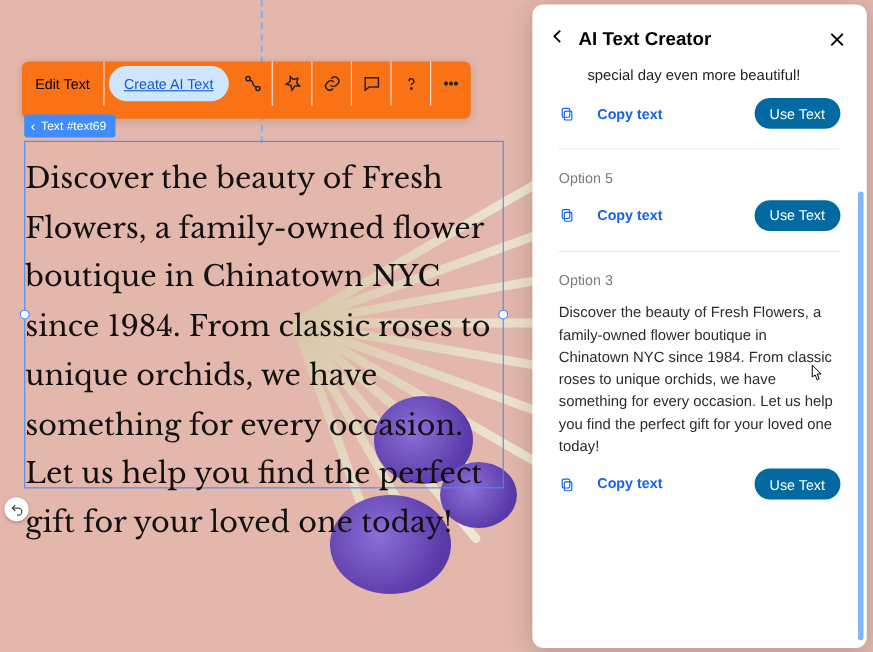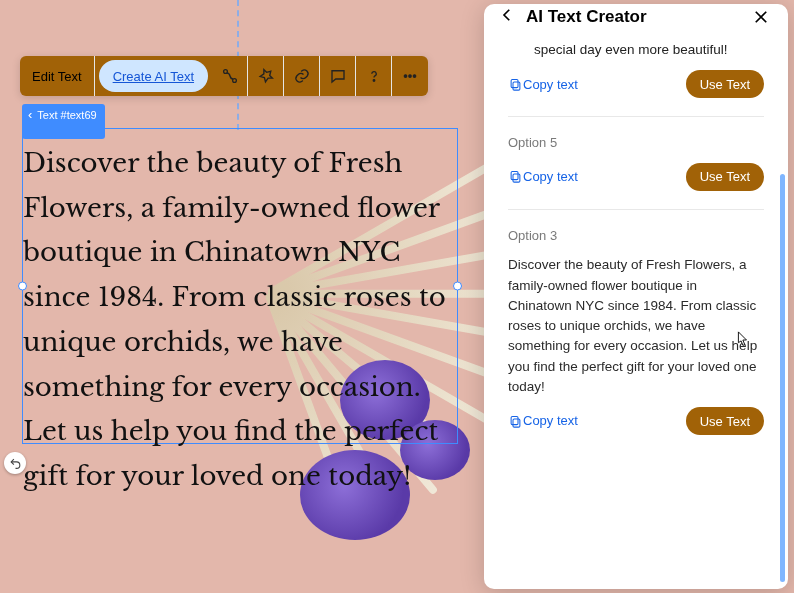--- a/index.html
+++ b/index.html
@@ -38,25 +38,25 @@
   .flower.f2 { left: 300px; top: 450px; width: 110px; height: 90px; }
   .flower.f3 { left: 400px; top: 420px; width: 70px; height: 60px; }
 
   
   .guide-v { position:absolute; top:0; bottom:0; border-left:2px dashed #6aa9ff; opacity:.7; }
   .gv1 { left: 237px; top:0; height:130px; }
 
   
   .toolbar {
     position: absolute; left: 20px; top: 56px;
-    display: flex; align-items:flex-end;
-    background: #a16207;
+    display: flex; align-items:flex-start;
+    background: #f97316;
     border-radius: 6px;
     box-shadow: 0 2px 8px rgba(0,0,0,.15);
-    height: 40px;
+    height: 52px;
     z-index: 5;
   }
   .toolbar .tbtn {
     height: 40px;
     padding: 0 12px;
     display: flex; align-items:center; justify-content:center;
     font-size: 13px;
     color: #000;
     border-right: 1px solid #e6e6e6;
     cursor: pointer;
@@ -77,21 +77,21 @@
   }
   .toolbar svg { width:18px; height:18px; stroke:#222; fill:none; stroke-width:1.8; }
   .toolbar .icon { width:36px; padding:0; }
 
   
   .tag {
     position: absolute; left: 22px; top: 104px;
     background: #3f8cff;
     color: #fff;
     font-size: 11px;
-    padding: 3px 8px 17px 6px;
+    padding: 3px 8px 3px 6px;
     border-radius: 3px;
     display:flex; align-items:center; gap:3px;
     z-index:5;
   }
   .tag::before {
     content:"‹";
     font-size:13px;
     margin-right:2px;
   }
 
@@ -131,21 +131,21 @@
     width:304px;
     background:#fff;
     border-radius:10px;
     box-shadow:0 4px 24px rgba(0,0,0,.18);
     display:flex; flex-direction:column;
     z-index:10;
     overflow:hidden;
   }
   .panel-head {
     display:flex; align-items:center; gap:10px;
-    padding: 2px 18px 12px 14px;
+    padding: 20px 18px 12px 14px;
   }
   .panel-head .back svg,
   .panel-head .close svg { width:18px;height:18px;stroke:#000;stroke-width:2.2;fill:none; }
   .panel-head .title { font-size:17px; font-weight:700; flex:1; }
   .panel-head .close { margin-left:auto; display:flex; }
 
   .panel-scroll {
     flex:1; overflow:hidden; position:relative;
     padding: 0 24px 12px 24px;
     font-size: 13.5px; color:#2b2b2b; line-height:1.5;
@@ -153,26 +153,26 @@
   .panel-scroll .trail {
     color:#222;
     margin-bottom:8px;
     margin-left:26px;
   }
   .opt-actions {
     display:flex; align-items:center; justify-content:space-between;
     margin-top:10px;
   }
   .copy {
-    display:flex; align-items:center; gap:0;
-    color:#1663e6; font-size:13px; cursor:pointer;
+    display:flex; align-items:center; gap:20px;
+    color:#1663e6; font-size:13px; cursor:pointer;font-weight:bold;
   }
   .copy svg{width:15px;height:15px;stroke:#1663e6;fill:none;stroke-width:1.7;}
   .use {
-    background:#a16207; color:#fff; border:none;
+    background:#0369a1; color:#fff; border:none;
     border-radius:16px; height:28px; padding:0 14px;
     font-size:13px; font-weight:500; cursor:pointer;
   }
   .divider { height:1px; background:#e8e8e8; margin:18px 0 16px; }
   .opt-label { color:#7a7a7a; font-size:13px; margin-bottom:10px; }
   .opt-body { }
 
   
   .scrollbar {
     position:absolute; right:3px; top:170px; width:5px; height:408px;

